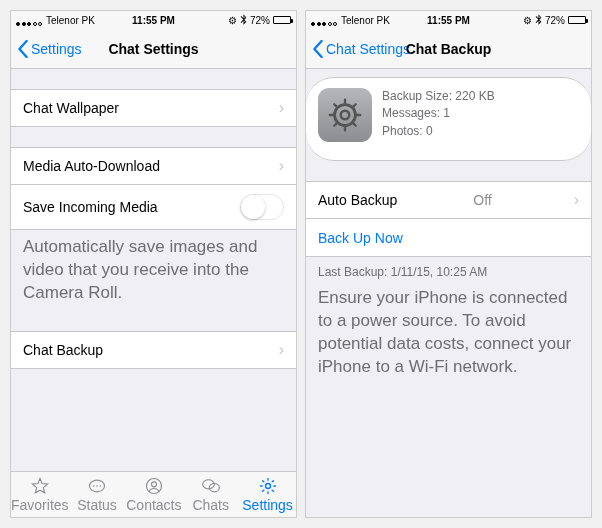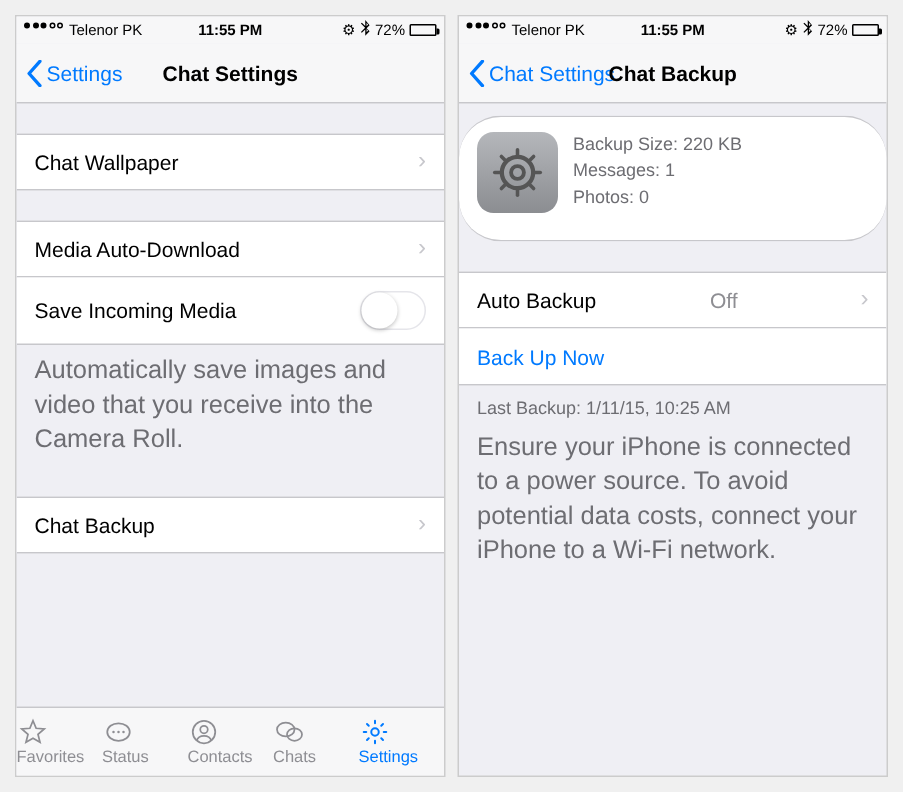--- a/index.html
+++ b/index.html
@@ -25,21 +25,21 @@
   .statusbar {
     height: 18px;
     background: #f7f7f8;
     display: flex;
     align-items: center;
     padding: 0 5px;
     font-size: 10px;
     color: #000;
     position: relative;
   }
-  .sb-left { display: flex; align-items: flex-start; gap: 4px; }
+  .sb-left { display: flex; align-items: flex-end; gap: 4px; }
   .dots { display: flex; gap: 1.5px; }
   .dot { width: 4px; height: 4px; border-radius: 50%; border: 0.5px solid #000; }
   .dot.f { background: #000; }
   .sb-center {
     position: absolute; left: 50%; transform: translateX(-50%);
     font-weight: 600;
   }
   .sb-right { margin-left: auto; display: flex; align-items: center; gap: 3px; }
   .battery {
     width: 18px; height: 8px; border: 1px solid #000; border-radius: 1px;
@@ -89,22 +89,22 @@
     background: #fff; box-shadow: 0 1px 3px rgba(0,0,0,.25); top: -0.5px; left: -0.5px;
   }
   .footer-text {
     padding: 6px 12px; font-size: 17px; color: #6d6d72; line-height: 1.35;
   }
   .tabbar {
     height: 46px; border-top: 1px solid #c7c7cb; background: #f7f7f8;
     display: flex;
   }
   .tab {
-    flex: 1; display: flex; flex-direction: column; 
-    justify-content: center; gap: 1px; color: #8e8e93; font-size: 11px;
+    flex: 1; display: flex; flex-direction: column; align-items: center;
+    justify-content: center; gap: 1px; color: #8e8e93; font-size: 14px;
   }
   .tab svg { width: 22px; height: 20px; }
   .tab.active { color: #007aff; }
   .backup-head {
     background: #fff; padding: 10px 12px; border-top: 0.5px solid #c7c7cb;
     border-bottom: 0.5px solid #c7c7cb;
     border-radius: 28px;
   }
   .backup-top { display: flex; gap: 10px; margin-bottom: 8px; }
   .backup-icon {

